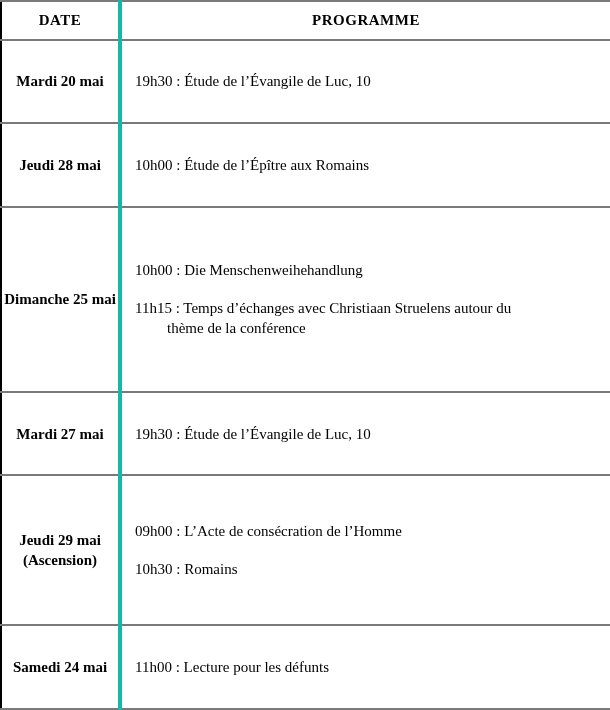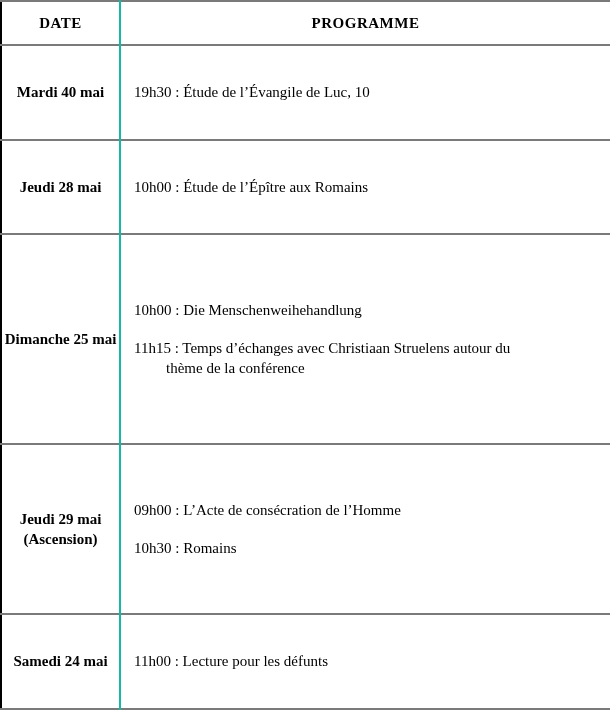--- a/index.html
+++ b/index.html
@@ -38,21 +38,21 @@
   }
 
   .schedule-table td,
   .schedule-table th {
     vertical-align: middle;
     padding: 0;
     margin: 0;
   }
 
   .cell-date {
-    border-right: 2px solid #14b8a6;
+    border-right: 4px solid #14b8a6;
     text-align: center;
     font-weight: bold;
     font-size: 15px;
     line-height: 1.35;
     padding: 2px 6px;
     box-sizing: border-box;
   }
 
   .cell-prog {
     text-align: left;
@@ -106,21 +106,21 @@
     <col class="col-date">
     <col class="col-prog">
   </colgroup>
   <tbody>
     <tr class="header-row">
       <th class="cell-date">DATE</th>
       <th class="cell-prog">PROGRAMME</th>
     </tr>
 
     <tr>
-      <td class="cell-date">Mardi 40 mai</td>
+      <td class="cell-date">Mardi 20 mai</td>
       <td class="cell-prog">
         <div class="prog-line">
           <span>19h30 : Étude de l’Évangile de Luc, 10</span>
         </div>
       </td>
     </tr>
 
     <tr>
       <td class="cell-date">Jeudi 28 mai</td>
       <td class="cell-prog">
@@ -137,20 +137,28 @@
         <div class="prog-line">
           <span>10h00 : Die Menschenweihehandlung</span>
         </div>
         <div class="prog-line">
           <span>11h15 : Temps d’échanges avec Christiaan Struelens autour du</span>
           <span class="cont">thème de la conférence</span>
         </div>
       </td>
     </tr>
 
+    <tr>
+      <td class="cell-date">Mardi 27 mai</td>
+      <td class="cell-prog">
+        <div class="prog-line">
+          <span>19h30 : Étude de l’Évangile de Luc, 10</span>
+        </div>
+      </td>
+    </tr>
 
     <tr>
       <td class="cell-date">Jeudi 29 mai (Ascension)</td>
       <td class="cell-prog">
         <div class="prog-line">
           <span>09h00 : L’Acte de consécration de l’Homme</span>
         </div>
         <div class="prog-line">
           <span>10h30 : Romains</span>
         </div>

